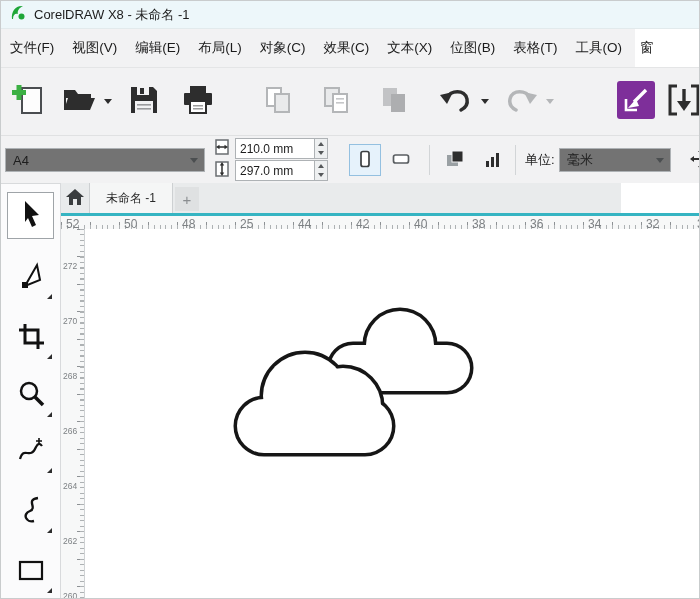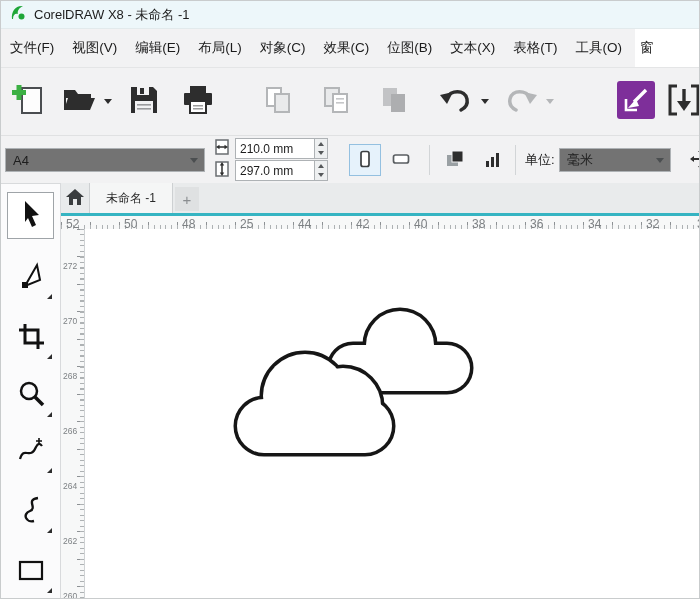--- a/index.html
+++ b/index.html
@@ -46,21 +46,21 @@
 
   
   .toolbox { position:absolute; left:0; top:182px; width:60px; height:417px; background:#fbfbfc;
              border-top:1px solid #d8dadc; border-right:1px solid #d8dadc; }
   .tool { position:absolute; left:6px; width:47px; height:47px; display:flex; align-items:center; justify-content:center; }
   .tool.active { border:1px solid #9fa4a8; background:#ffffff; }
   .flyout { position:absolute; right:2px; bottom:2px; width:0; height:0;
             border-bottom:5px solid #2d2d2d; border-left:5px solid transparent; }
 
   
-  .tabrow { position:absolute; left:60px; top:182px; width:640px; height:30px; background:#e9ebec; }
+  .tabrow { position:absolute; left:60px; top:182px; width:560px; height:30px; background:#e9ebec; }
   .home-btn { position:absolute; left:0; top:0; width:28px; height:30px; display:flex; align-items:center; justify-content:center; }
   .doc-tab { position:absolute; left:28px; top:0; width:84px; height:30px; background:#f5f6f6;
              border-left:1px solid #cdd0d2; border-right:1px solid #cdd0d2;
              display:flex; align-items:center; justify-content:center; font-size:12px; color:#2a2a2a; }
   .new-tab { position:absolute; left:114px; top:4px; width:24px; height:24px; background:#dfe1e2;
              display:flex; align-items:center; justify-content:center; font-size:15px; color:#8a8d90; }
 
   
   .hruler { position:absolute; left:60px; top:212px; width:640px; height:16px; overflow:hidden;
             border-top:3px solid #35b4c2; background-color:#f7f8f8;
@@ -99,22 +99,22 @@
     <span class="title">CorelDRAW X8 - 未命名 -1</span>
   </div>
 
   <div class="menubar">
     <span class="menu-item">文件(F)</span>
     <span class="menu-item">视图(V)</span>
     <span class="menu-item">编辑(E)</span>
     <span class="menu-item">布局(L)</span>
     <span class="menu-item">对象(C)</span>
     <span class="menu-item">效果(C)</span>
+    <span class="menu-item">文本(X)</span>
     <span class="menu-item">位图(B)</span>
-    <span class="menu-item">文本(X)</span>
     <span class="menu-item">表格(T)</span>
     <span class="menu-item">工具(O)</span>
     <span class="menu-item">窗</span>
   </div>
 
   <div class="toolbar">
     <button class="tbtn" style="margin-left:6px">
       <span>
         <svg width="34" height="34" viewBox="0 0 34 34">
           <rect x="10" y="5" width="19" height="25" fill="#fdfdfd" stroke="#4a4d50" stroke-width="2"></rect>

